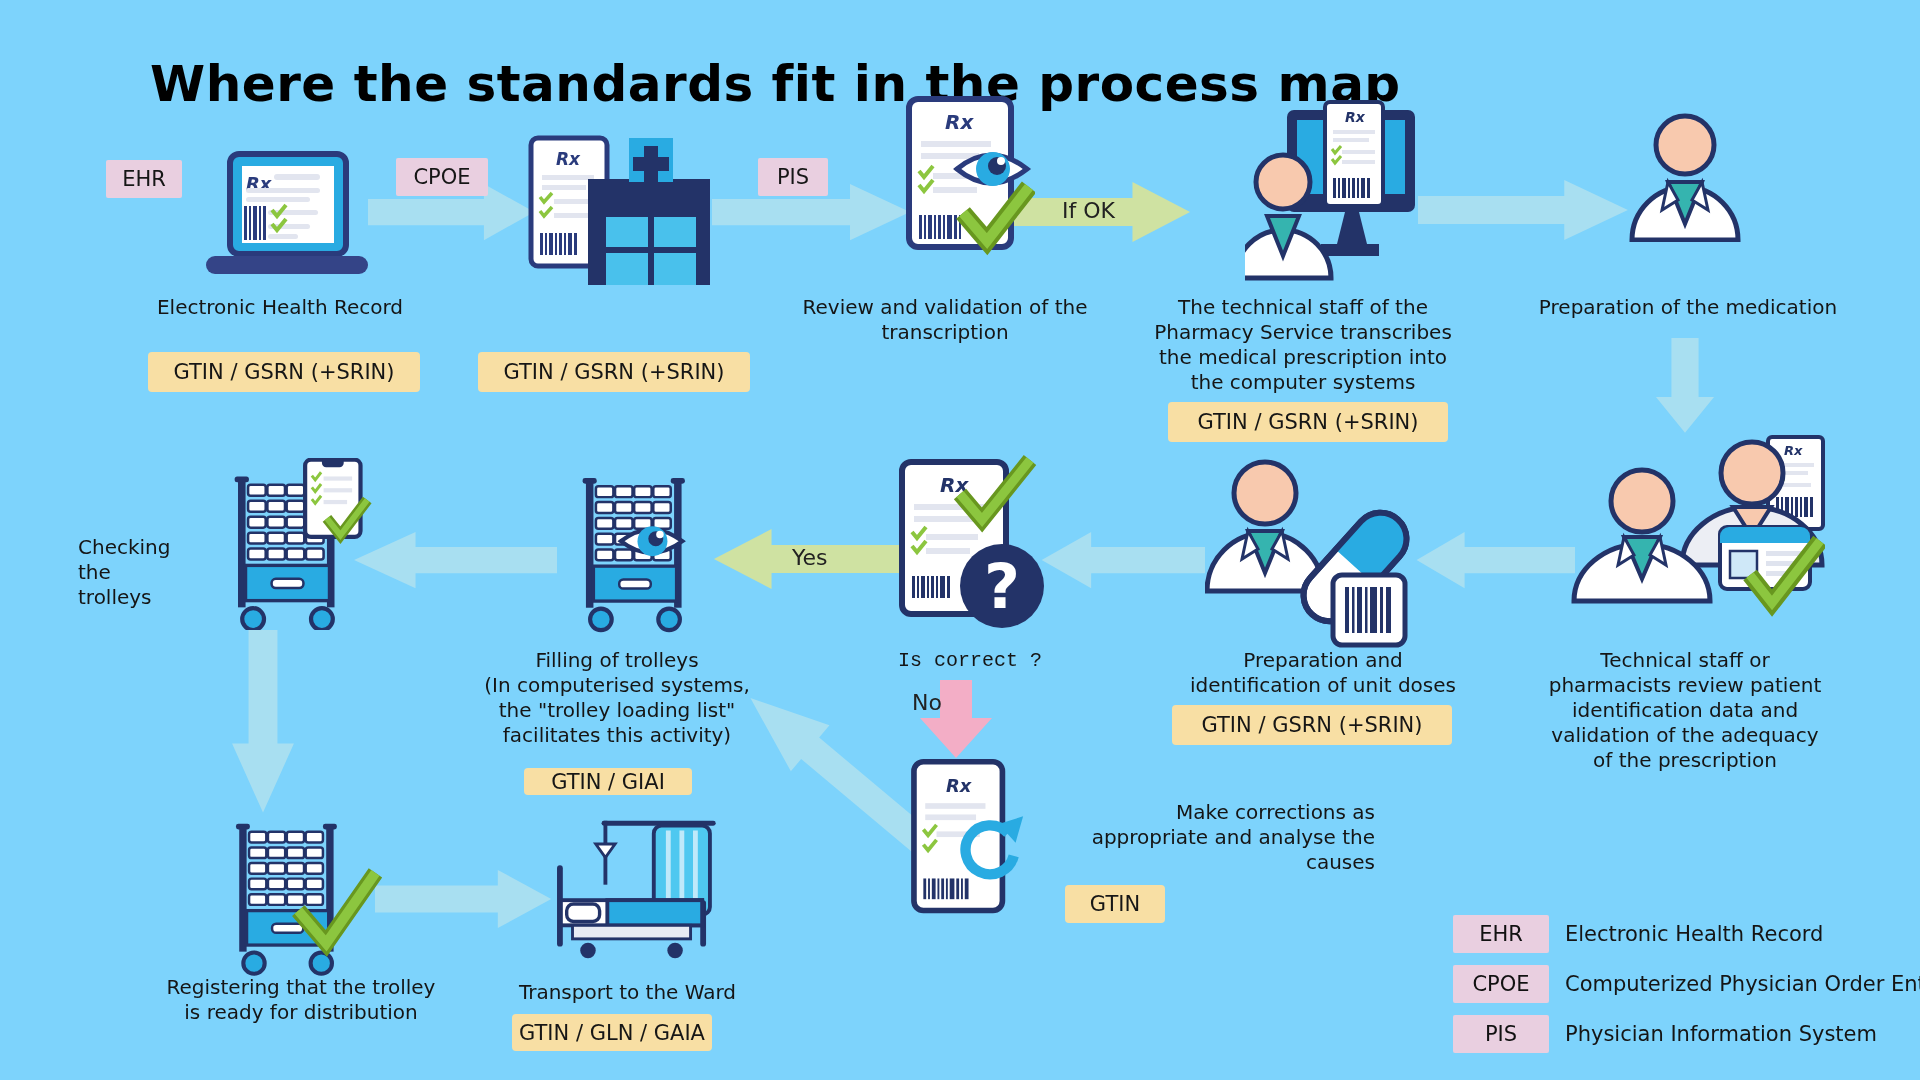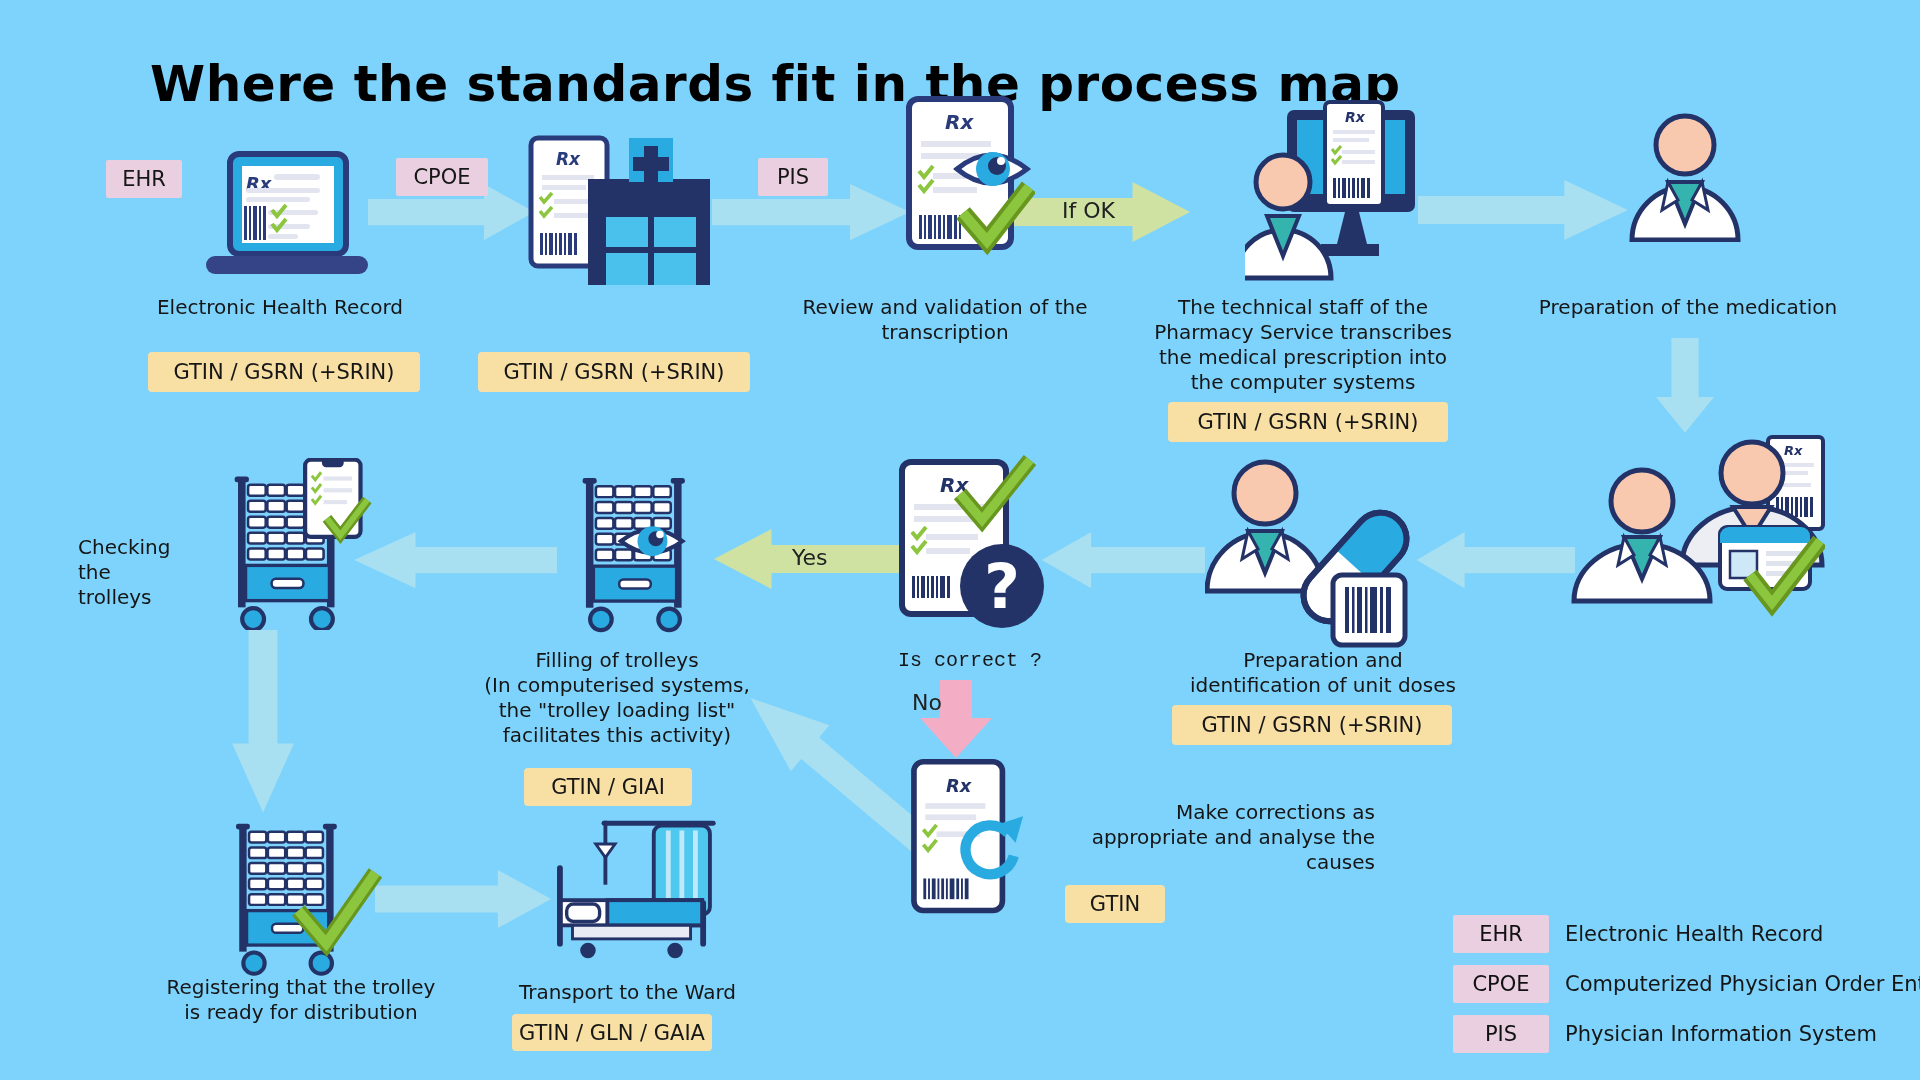--- a/index.html
+++ b/index.html
@@ -406,31 +406,36 @@
           <rect x="118" y="50" width="28" height="5"></rect>
         </g>
       <path d="M104 21 l4 5 l7 -9" stroke="#8cc63f" stroke-width="3.5" fill="none"></path>
       <path d="M104 35 l4 5 l7 -9" stroke="#8cc63f" stroke-width="3.5" fill="none"></path>
       <path d="M104 49 l4 5 l7 -9" stroke="#8cc63f" stroke-width="3.5" fill="none"></path>
       <path d="M122 72 L138 92 L170 50" stroke="#68971f" stroke-width="13" fill="none"></path>
       <path d="M122 72 L138 92 L170 50" stroke="#8cc63f" stroke-width="7" fill="none"></path>
     </svg>
   </div>
 
+  <div class="abs cap" style="left:1535px;top:648px;width:300px;">Technical staff or
+pharmacists review patient
+identification data and
+validation of the adequacy
+of the prescription</div>
   <div class="abs cap" style="left:1178px;top:648px;width:290px;">Preparation and
 identification of unit doses</div>
   <div class="abs badge-yellow" style="left:1172px;top:705px;width:280px;height:40px;">
       <span>GTIN / GSRN (+SRIN)</span>
     </div>
   <div class="abs cap" style="left:880px;top:648px;width:180px;font-family:Liberation Mono, monospace;">Is correct ?</div>
   <div class="abs cap" style="left:472px;top:648px;width:290px;">Filling of trolleys
 (In computerised systems,
 the "trolley loading list"
 facilitates this activity)</div>
-  <div class="abs badge-yellow" style="left:524px;top:768px;width:168px;height:38px;">
+  <div class="abs badge-yellow" style="left:524px;top:768px;width:168px;height:27px;">
       <span>GTIN / GIAI</span>
     </div>
   <div class="abs cap cap-left" style="left:78px;top:535px;width:140px;">Checking
 the
 trolleys</div>
 
   <div class="abs arrow" style="left:918px;top:680px;width:76px;height:80px;">
     <svg viewBox="0 0 76 84" width="76" height="80" preserveAspectRatio="none">
         <polygon points="22,0 54,0 54,40 74,40 38,82 2,40 22,40" fill="#f3aec6"></polygon>
       </svg>

